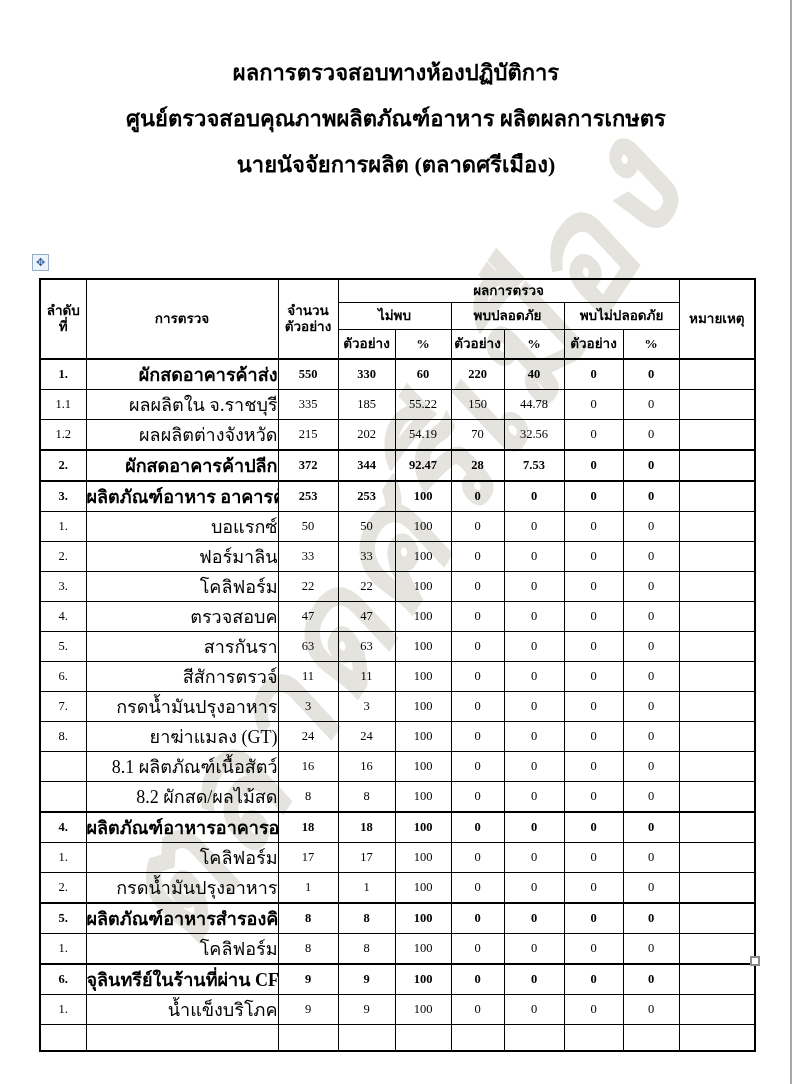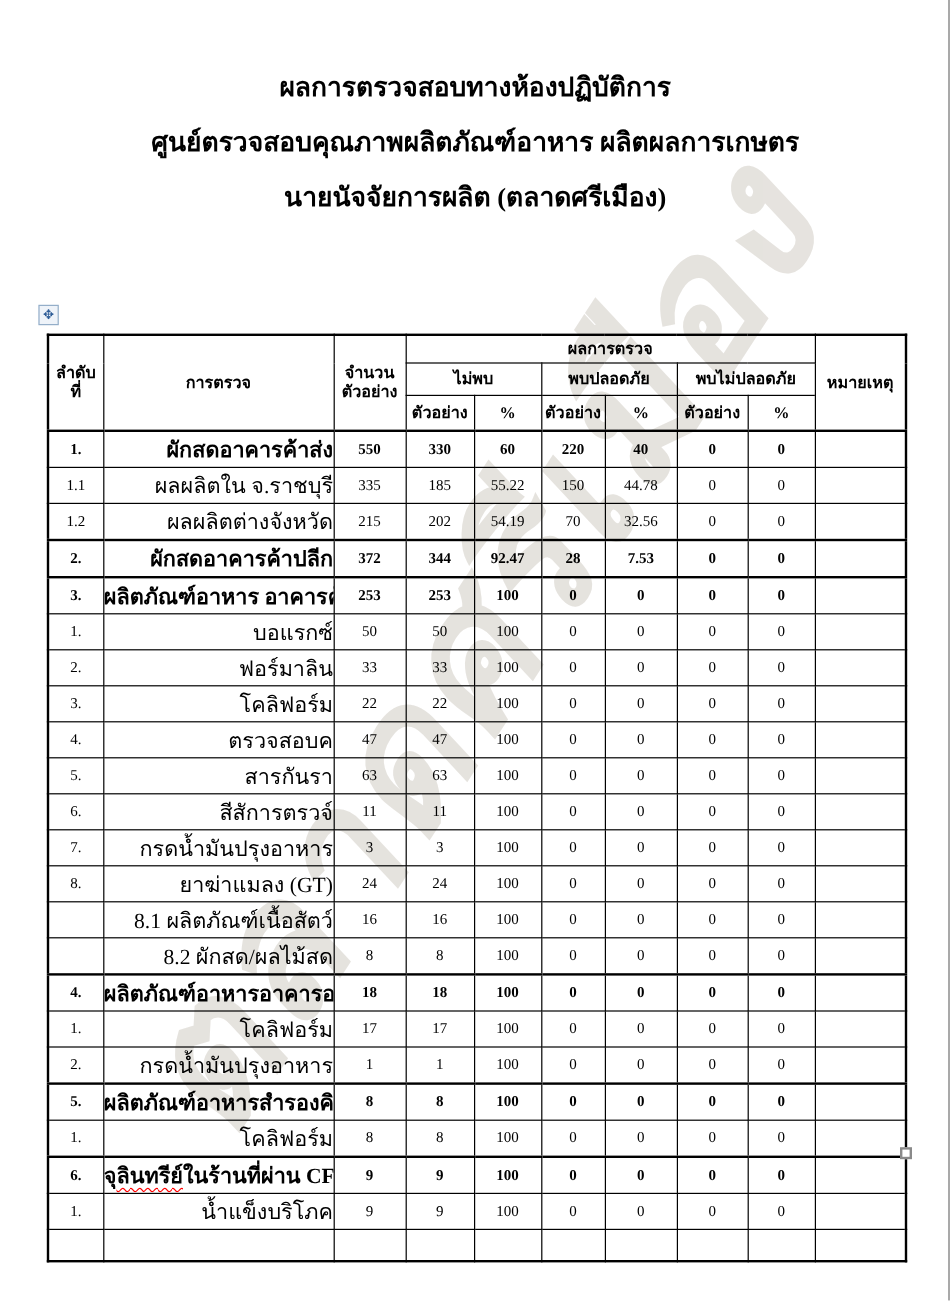--- a/index.html
+++ b/index.html
@@ -33,21 +33,21 @@
   .results thead tr:nth-child(1) th { height:22px; }
   .results thead tr:nth-child(2) th { height:26px; }
   .results thead tr:nth-child(3) th { height:28px; }
   .results tbody tr { height:26.3px; }
   .c-no   { text-align:center; font-size:12.5px; }
   .c-name { text-align:right; padding-left:7px; font-size:18px; white-space:nowrap; }
   .c-num  { text-align:center; font-size:12.5px; }
   .c-remark { }
   tr.bold-row td { font-weight:bold; }
   tr.bold-row td { border-top:2px solid #000; }
-  .squiggle { text-decoration:underline; text-decoration-style:wavy;
+  .squiggle { text-decoration-style:wavy;
               text-decoration-color:#ff0000; text-decoration-thickness:1px;
               text-underline-offset:3px; }
 
   
   .move-handle { position:absolute; left:32px; top:254px; width:15px; height:15px;
                  border:1px solid #94aec9; background:#eef3f9; z-index:3;
                  display:flex; align-items:center; justify-content:center;
                  font-size:11px; line-height:1; color:#2e5d97; cursor:move;
                  font-family:"DejaVu Sans", sans-serif; }
   .resize-handle { position:absolute; left:750px; top:956px; width:6px; height:6px;

